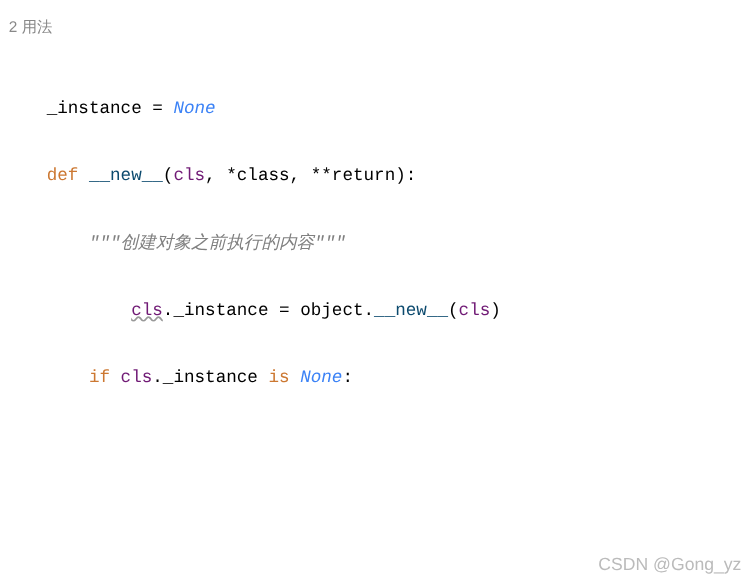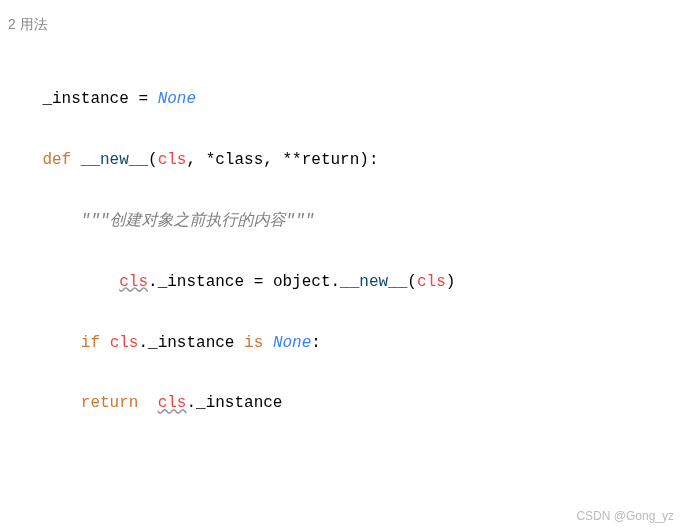--- a/index.html
+++ b/index.html
@@ -20,49 +20,48 @@
       padding: 16px 8px;
       font-family: sans-serif;
     }
     .code-container {
       padding: 4px 4px;
       line-height: 1.9;
       white-space: pre;
     }
     .kw-orange { color: #cc7832; }
     .fn-purple { color: #0c4a6e; }
-    .var-purple { color: #ef4444; }
+    .var-purple { color: #701a75; }
     .comment-gray { color: #808080; font-style: italic; }
     .none-kw { color: #3b82f6; font-style: italic; }
     .underline-wavy {
       text-decoration: underline wavy #999;
       text-decoration-skip-ink: none;
     }
     .watermark {
       position: absolute;
       bottom: 8px;
       right: 12px;
       color: #bbb;
-      font-size: 12px;
+      font-size: 16px;
       font-family: sans-serif;
       text-align: center;
     }
   </style>
 </head>
 <body>
 
 <div class="header">2 用法</div>
 
 <div class="code-container">
 <div><span>    </span><span>_instance</span><span> = </span><span class="none-kw">None</span></div>
 <div><span>    </span><span class="kw-orange">def </span><span class="fn-purple">__new__</span><span>(</span><span class="var-purple">cls</span><span>, *</span><span>class</span><span>, **</span><span>return</span><span>):</span></div>
 <div><span>        </span><span class="comment-gray">"""创建对象之前执行的内容"""</span></div>
 <div><span>            </span><span class="var-purple underline-wavy">cls</span><span>.</span><span>_instance</span><span> = </span><span>object</span><span>.</span><span class="fn-purple">__new__</span><span>(</span><span class="var-purple">cls</span><span>)</span></div>
 <div><span>        </span><span class="kw-orange">if </span><span class="var-purple">cls</span><span>.</span><span>_instance</span><span class="kw-orange"> is </span><span class="none-kw">None</span><span>:</span></div>
-<div><span>        </span><span class="kw-orange">return</span><span>  </span><span class="var-purple underline-wavy">cls</span><span>.</span><span>_instance</span></div>
 <div> </div>
 
 
 
 
 
 
 
 </div>
 

